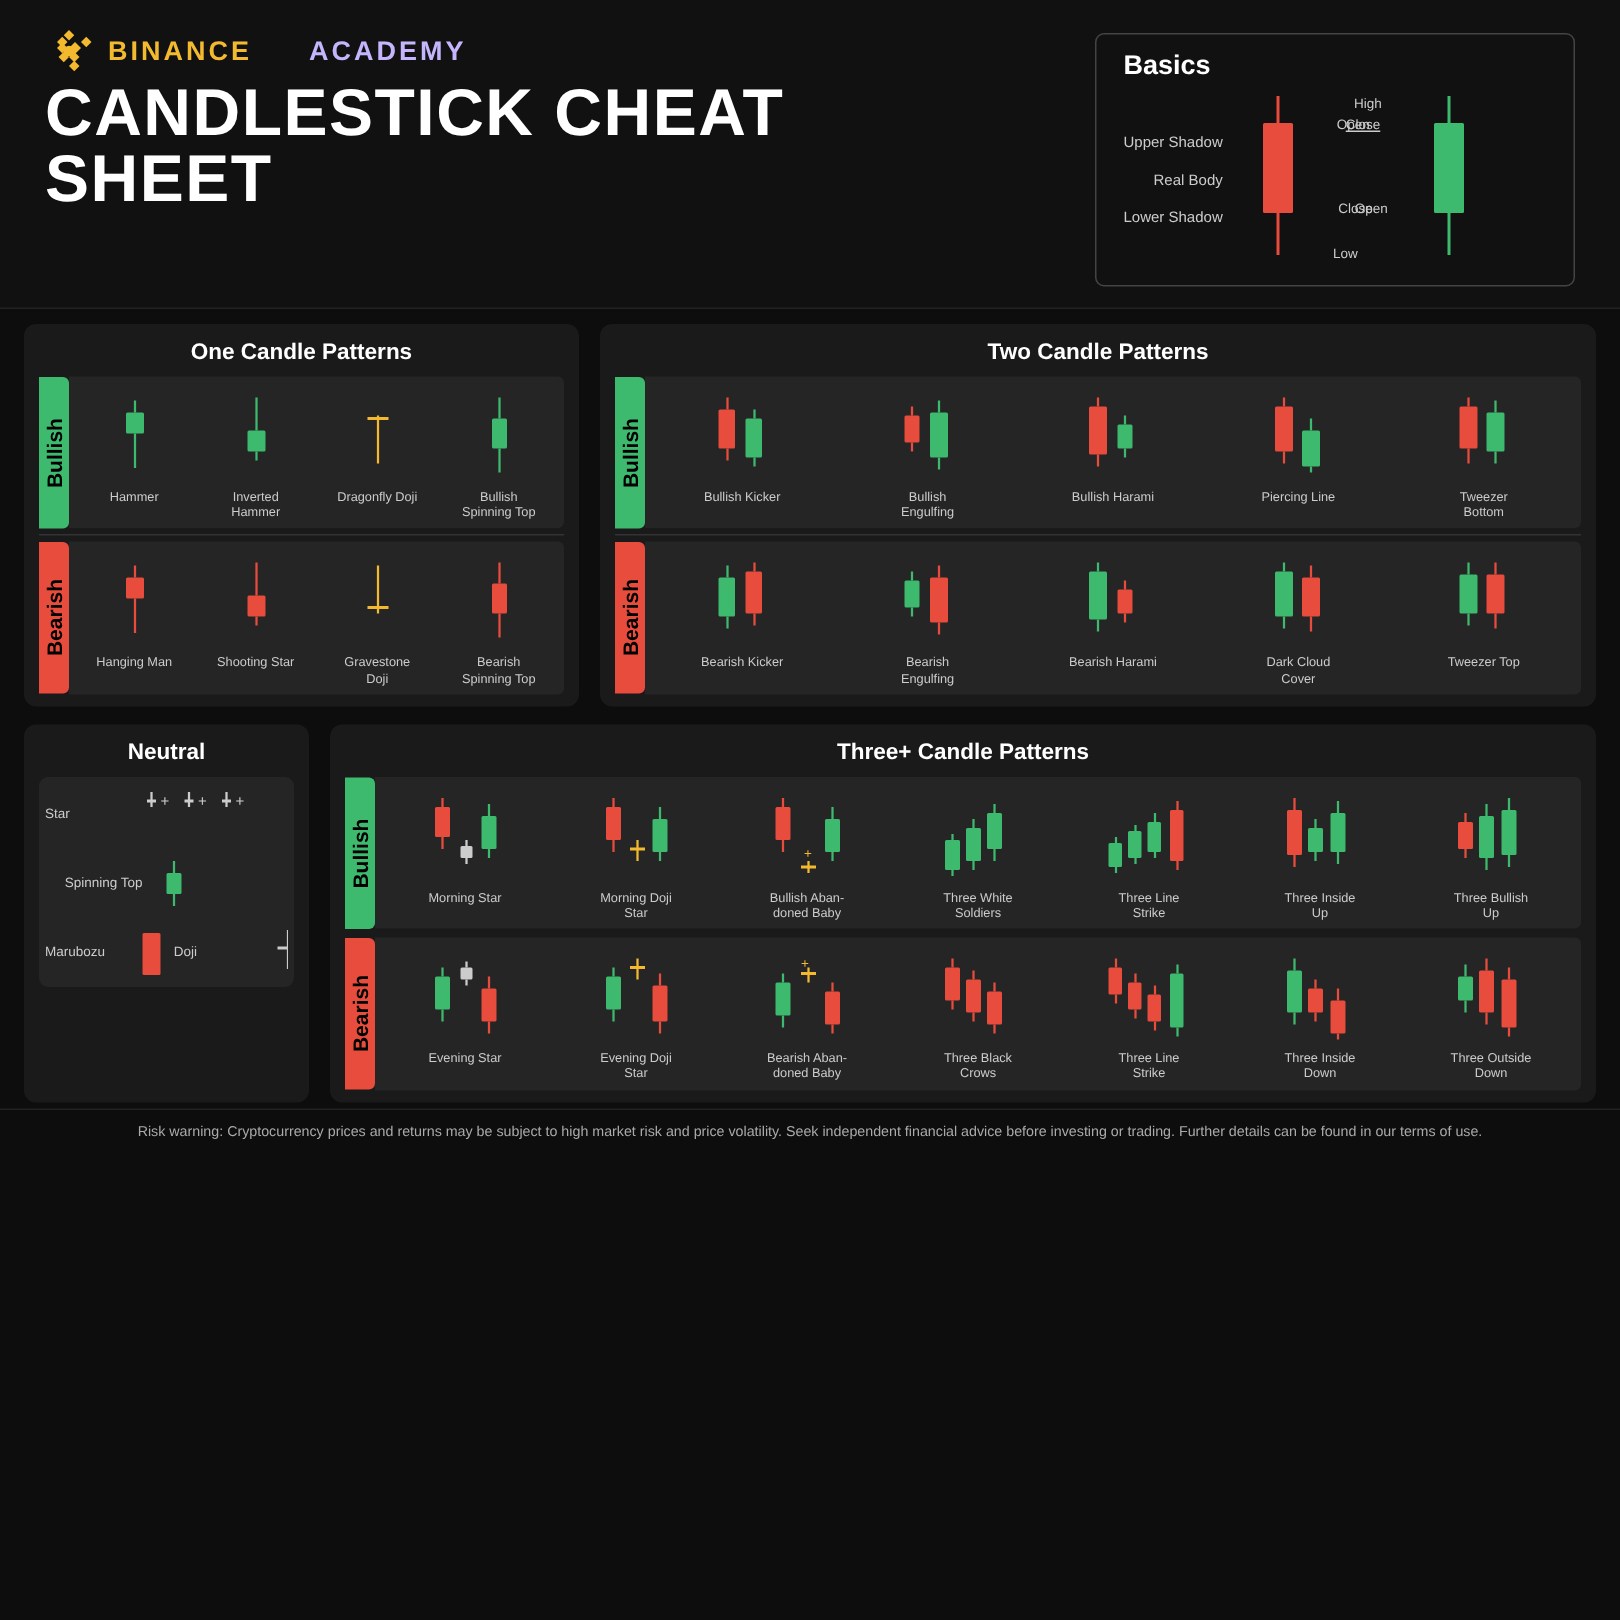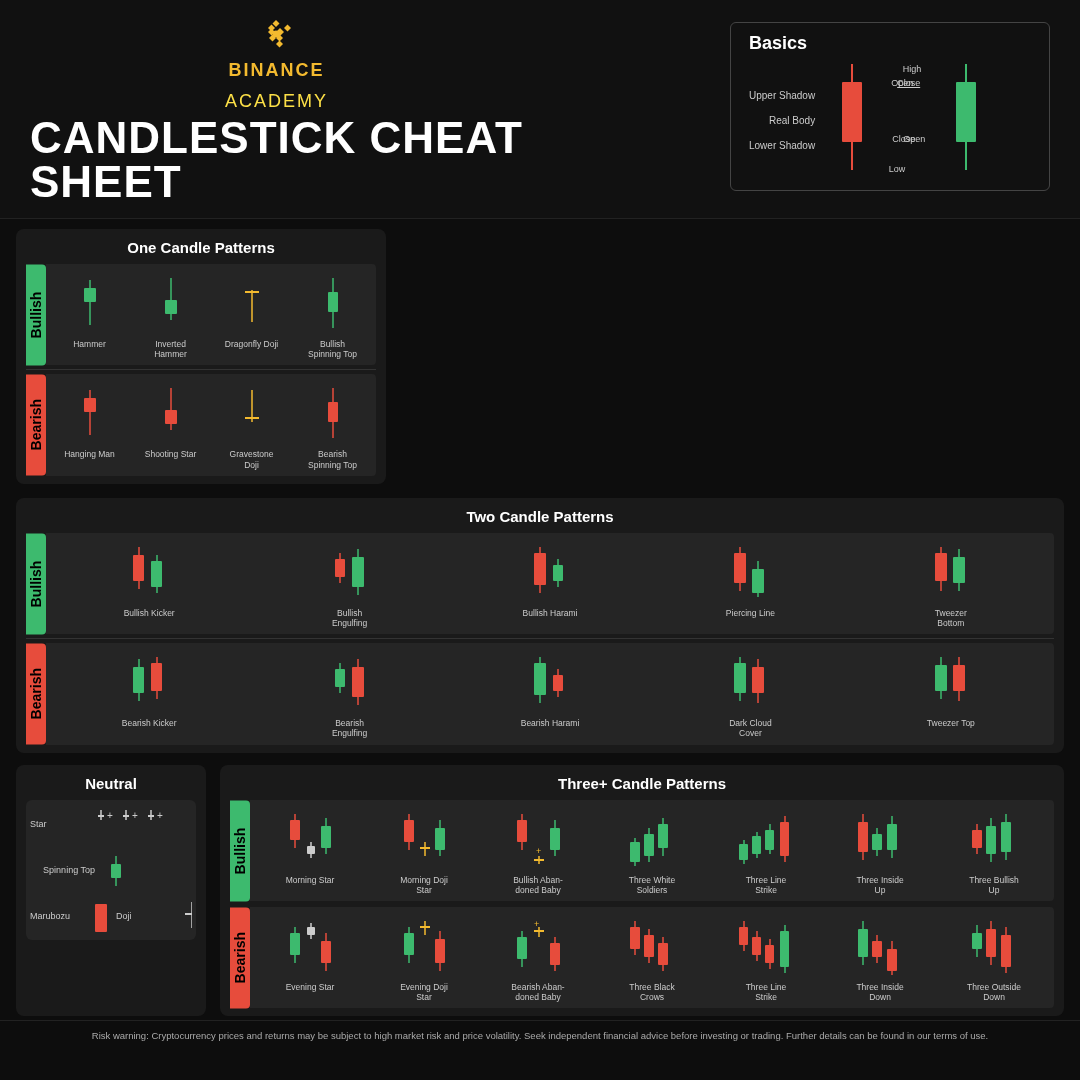--- a/index.html
+++ b/index.html
@@ -23,36 +23,36 @@
     }
     .logo-area {
       display: flex;
       flex-direction: column;
     }
     .logo-row {
       display: flex;
       align-items: center;
       gap: 10px;
       margin-bottom: 4px;
-      flex-direction: column;
     }
     .binance-icon {
       width: 32px; height: 32px;
     }
     .logo-text {
       font-size: 18px;
       font-weight: 700;
       letter-spacing: 2px;
       color: #f3ba2f;
     }
     .academy-text {
       font-size: 18px;
-      font-weight: 400;
+      font-weight: 700;
       letter-spacing: 2px;
-      color: #fde047;
+      color: #c4b5fd;
+      margin-left: 28px;
     }
     .cheat-title {
       font-size: 44px;
       font-weight: 900;
       line-height: 1.0;
       color: #fff;
       letter-spacing: 1px;
     }
 
     
@@ -79,21 +79,20 @@
       gap: 14px;
       font-size: 10px;
       color: #ccc;
       text-align: right;
       justify-content: space-between;
     }
 
     
     .main-content {
       display: flex;
-      flex-direction: column;
       padding: 10px 16px 6px 16px;
       gap: 14px;
     }
 
     
     .section-box {
       background: #1a1a1a;
       border-radius: 8px;
       padding: 10px 10px 8px 10px;
     }

